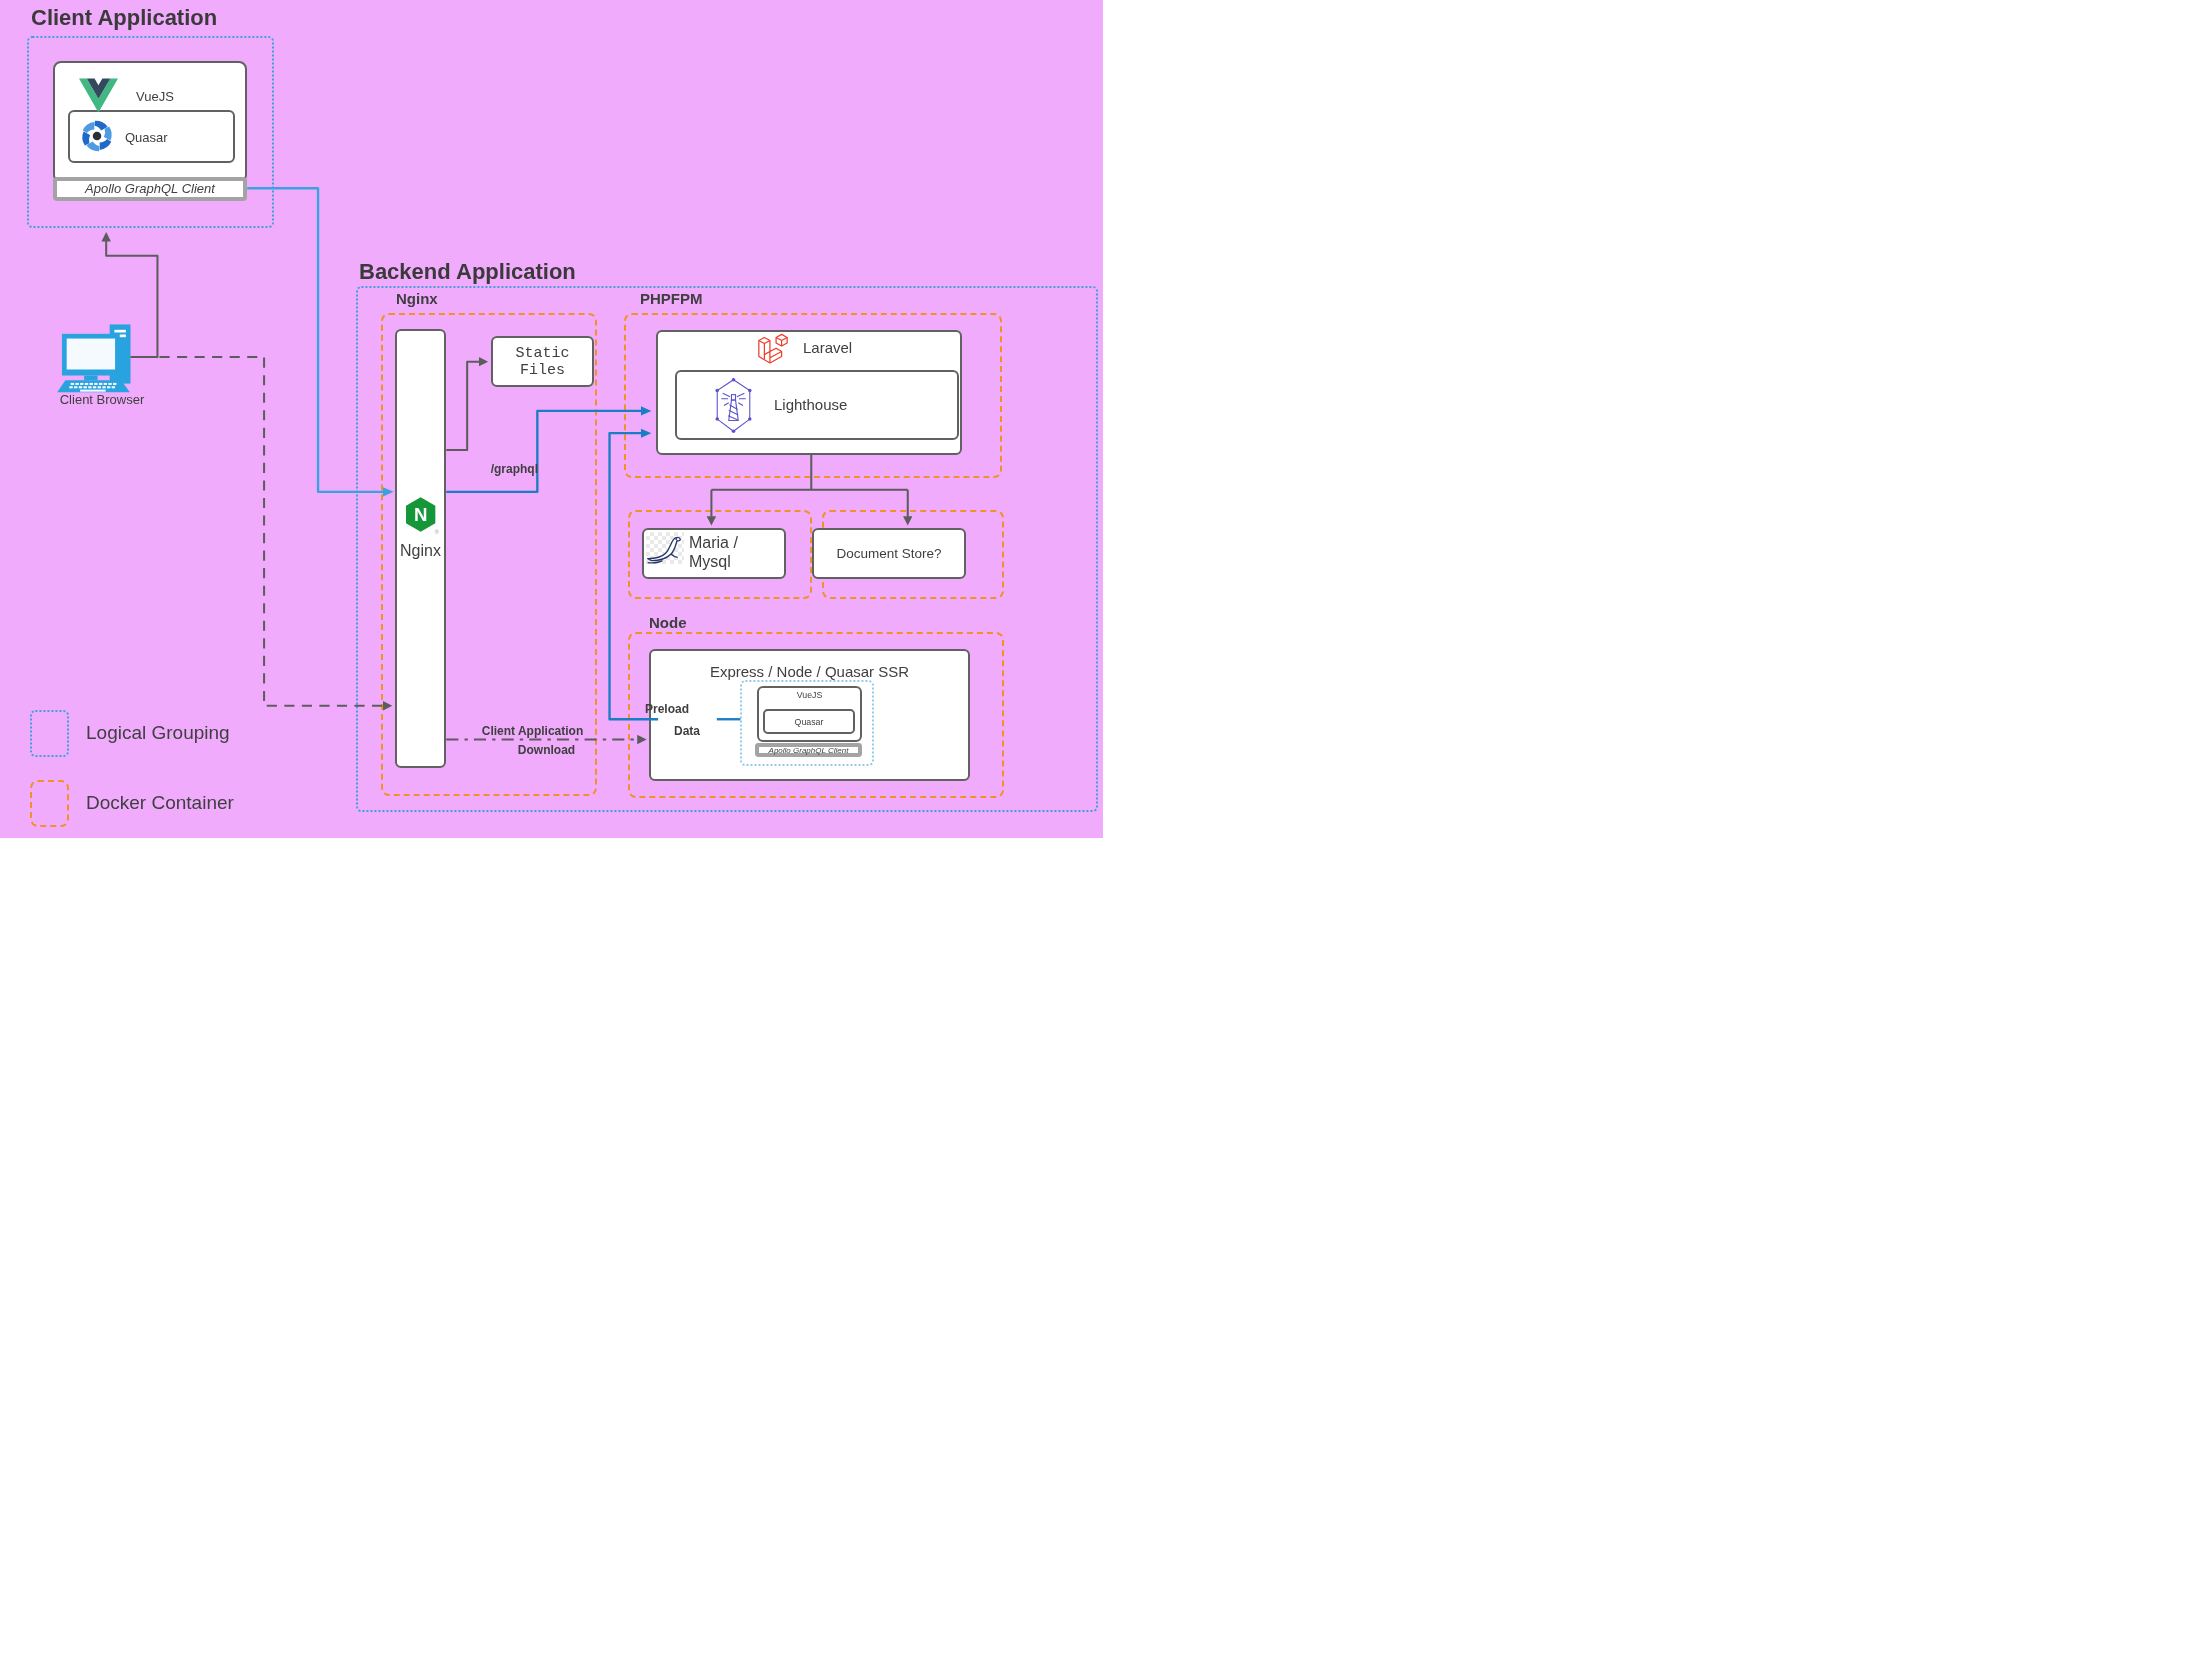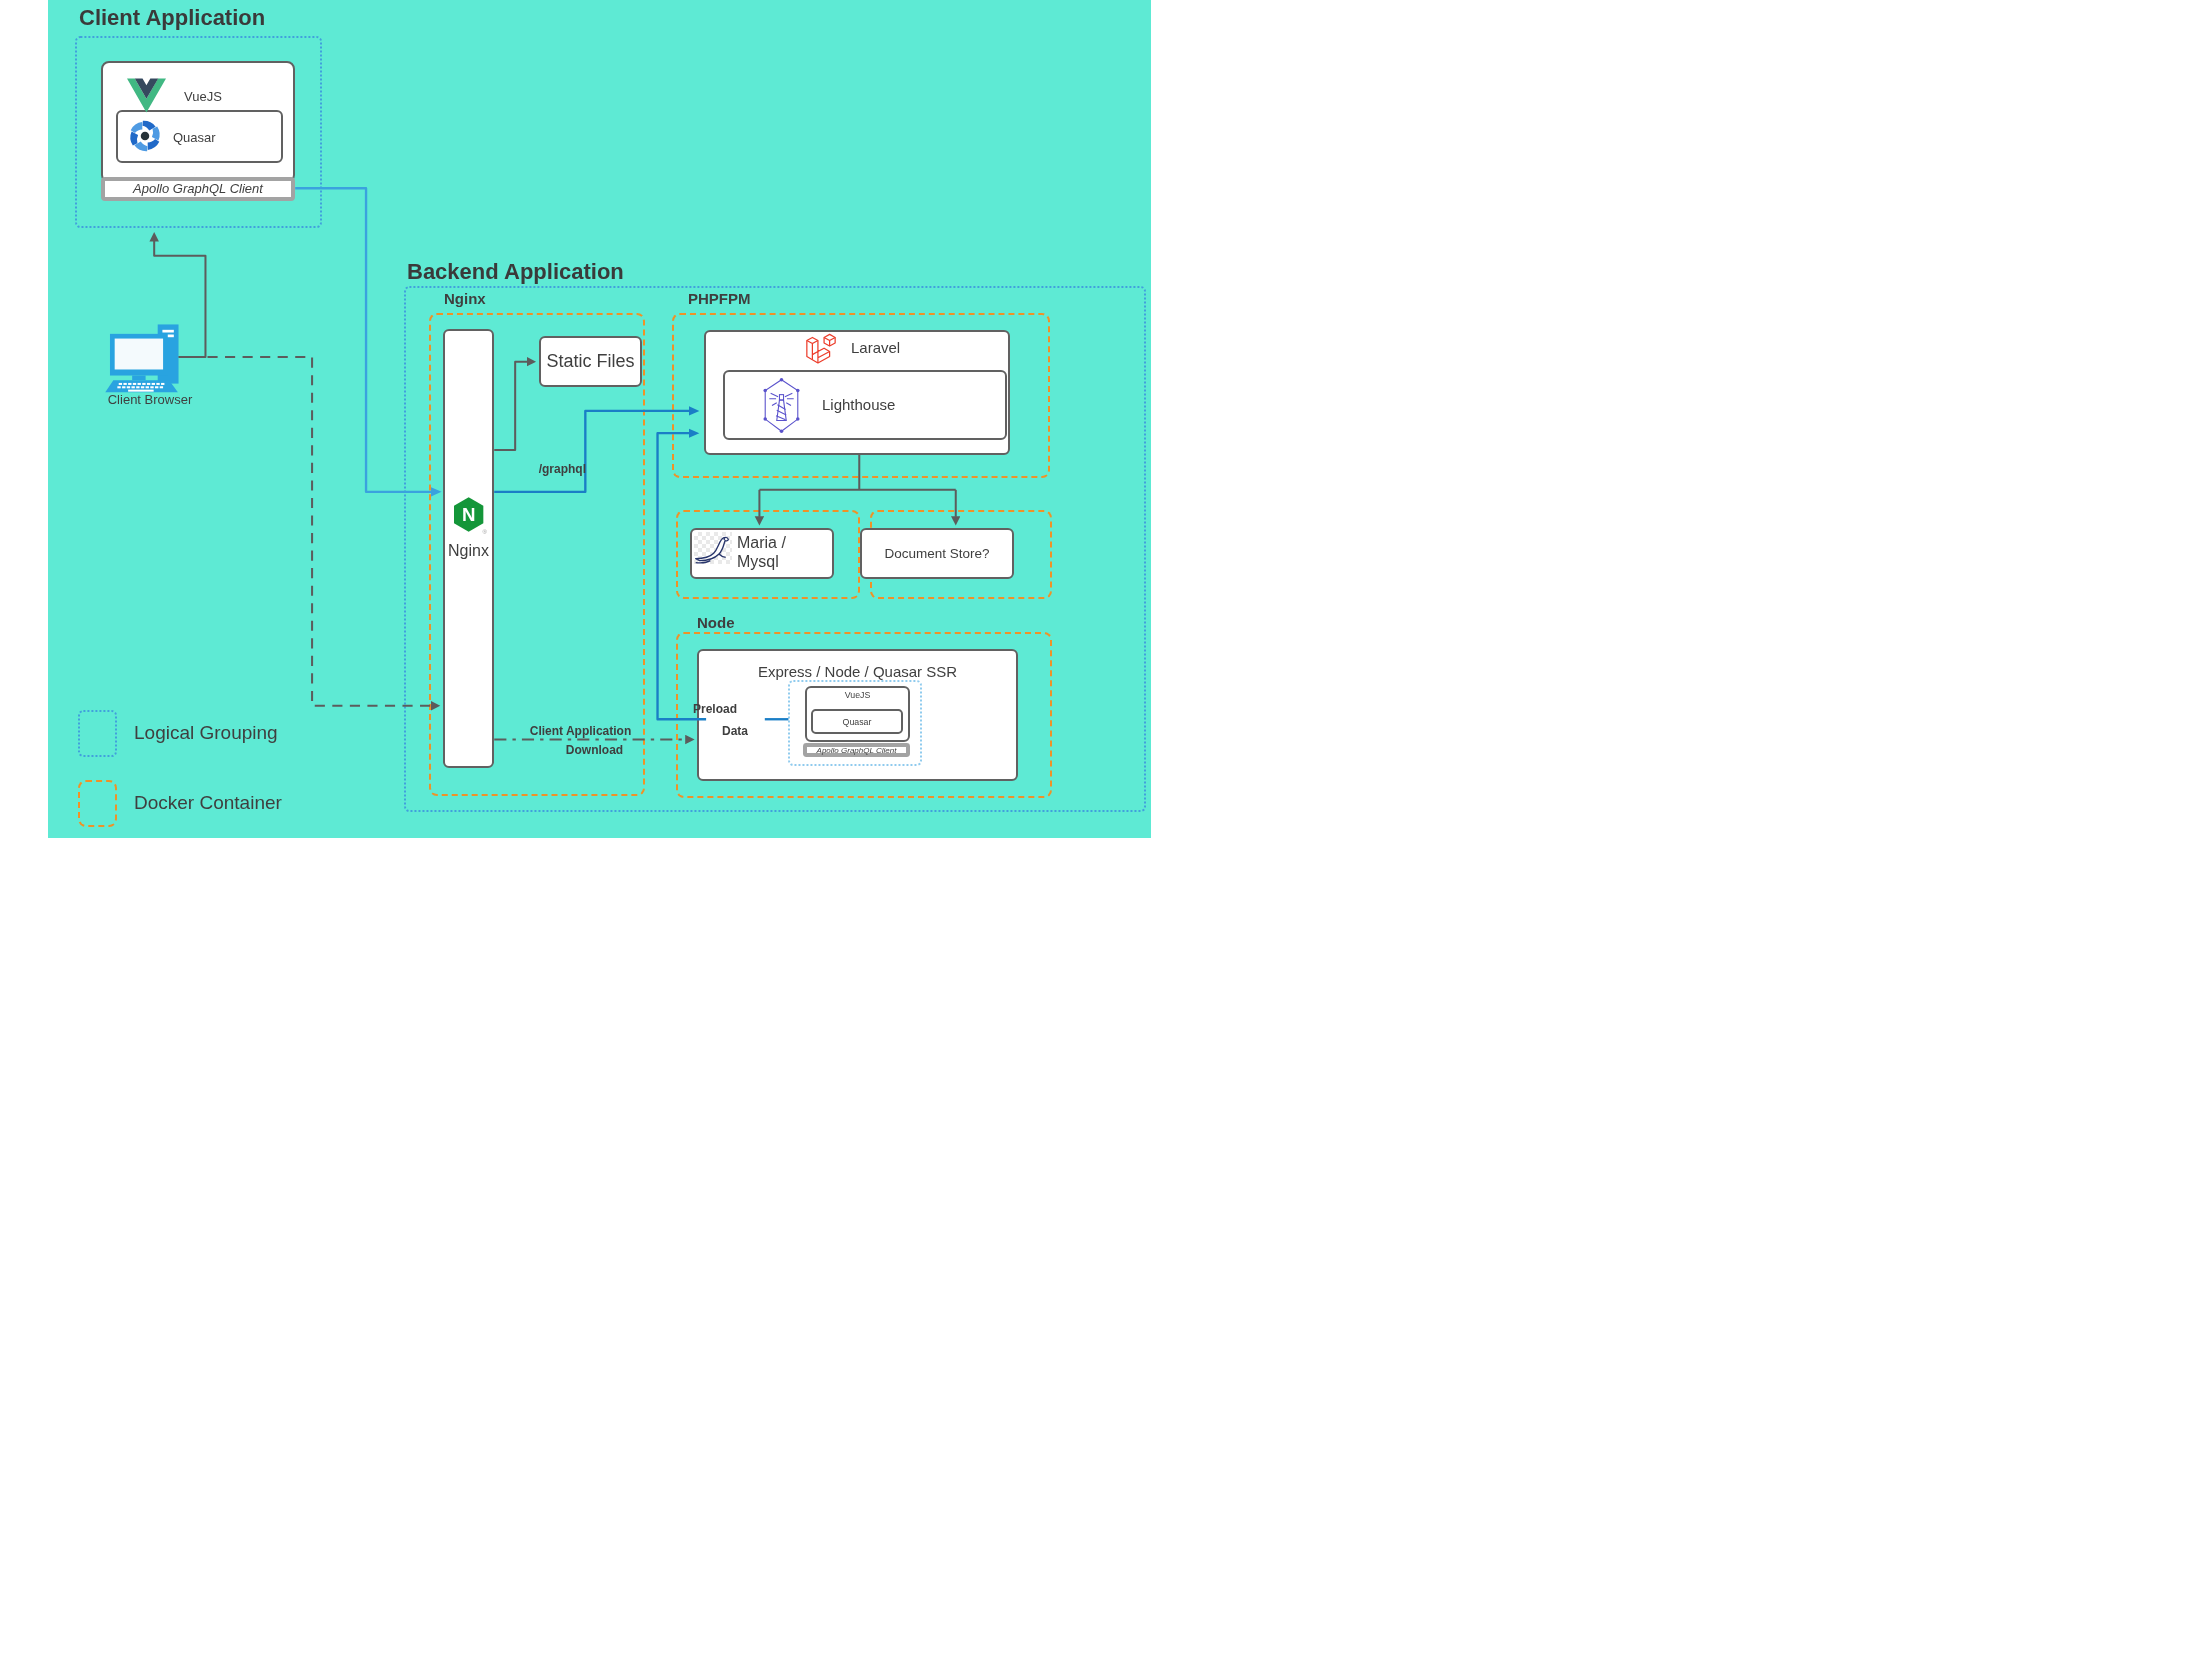--- a/index.html
+++ b/index.html
@@ -1,17 +1,17 @@
 <!DOCTYPE html>
 <html style="font-size:10.8px"><head>
 <meta charset="utf-8">
 <style>
   html,body{margin:0;padding:0;background:#ffffff;}
   body{font-family:"Liberation Sans",sans-serif;color:#3f3f3f;}
-  #canvas{position:relative;width:1103px;height:838px;background:#5eead4;overflow:hidden;margin-left:48px;}
+  #canvas{position:relative;width:1103px;height:838px;background:#f0abfc;overflow:hidden;}
 
   .box{position:absolute;border:2px solid #616161;border-radius:6px;background:#fff;box-sizing:border-box;}
   .bar{position:absolute;border:4px solid #a3a3a3;border-radius:4px;background:#fff;box-sizing:border-box;font-style:italic;}
   .group-blue{position:absolute;border:2px dotted #41a0dc;border-radius:5.4px;box-sizing:border-box;}
   .group-blue-light{position:absolute;border:2px dotted #90cbee;border-radius:5.4px;box-sizing:border-box;}
   .group-orange{position:absolute;border:2px dashed #ef9227;border-radius:8px;box-sizing:border-box;}
 
   .lbl{position:absolute;color:#3f3f3f;white-space:nowrap;}
   .h-title{font-size:22px;font-weight:bold;color:#3a3a3a;}
   .g-label{font-size:15px;font-weight:bold;}
@@ -122,21 +122,21 @@
   <div class="layer-text" style="position:absolute;left:404px;top:496px;width:36px;height:41px;">
     <svg viewBox="0 0 54 60" width="36" height="41">
       <polygon points="25,1 47,14 47,40 25,53 3,40 3,14" fill="#149639"></polygon>
       <text x="25" y="37" font-family="Liberation Sans, sans-serif" font-size="28" font-weight="bold" fill="#ffffff" text-anchor="middle">N</text>
       <text x="49" y="56" font-family="Liberation Sans, sans-serif" font-size="9" fill="#9a9a9a" text-anchor="middle">®</text>
     </svg>
   </div>
   <div class="lbl layer-text" style="left:395px;top:542px;width:51px;text-align:center;font-size:16px;">Nginx</div>
 
   <div class="box ctr layer-boxes" style="left:491px;top:336px;width:103px;height:51px;">
-    <span class="n-label" style="font-size:18px;">Static Files</span>
+    <span class="n-label" style="font-size:15px;font-family:Liberation Mono, monospace;">Static Files</span>
   </div>
 
   <div class="box layer-boxes" style="left:656px;top:330px;width:306px;height:125px;"></div>
   <div class="layer-text" style="position:absolute;left:757px;top:333px;width:32px;height:31px;">
     <svg viewBox="0 0 52 50" width="32" height="31" fill="none" stroke="#ec3c2a" stroke-width="2" stroke-linejoin="round">
       <path d="M31 7 L40 2 L49 7 V16 L40 21 L31 16 Z"></path>
       <path d="M31 7 L40 12 L49 7 M40 12 V21"></path>
       <path d="M3 12 L12 7 L21 12 V30 L31 24.5 L40 30 V38 L21 48.5 L3 38 Z"></path>
       <path d="M3 12 L12 17 L21 12 M12 17 V43 M21 30 L12 35 M21 48.5 V30 M40 30 L21 40"></path>
     </svg>

